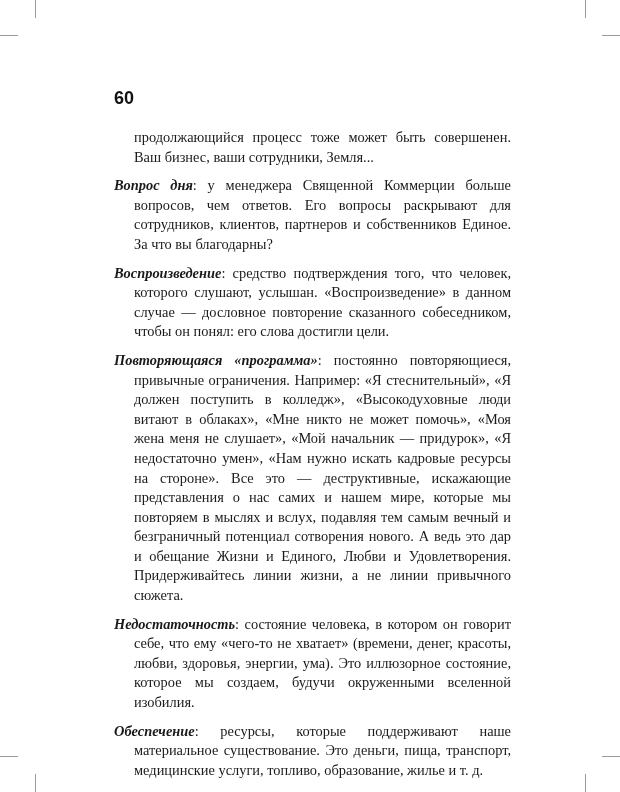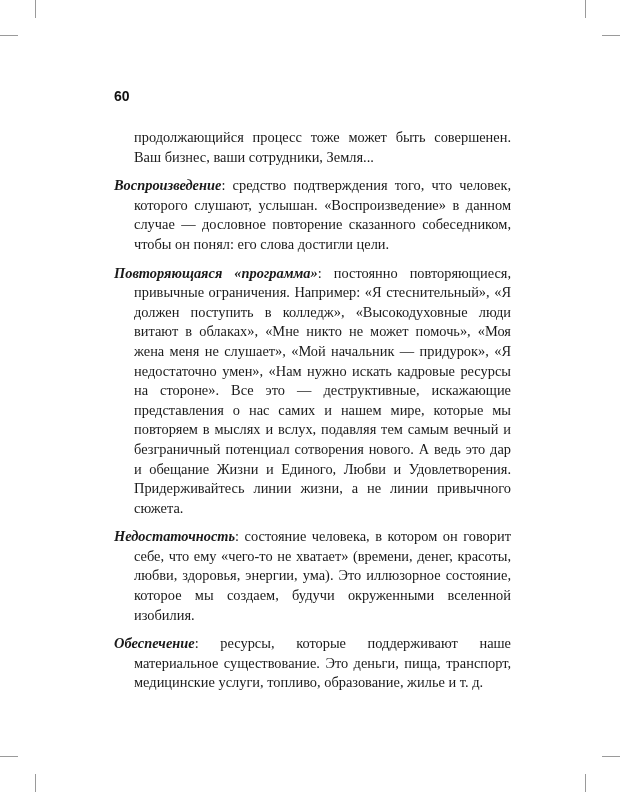--- a/index.html
+++ b/index.html
@@ -7,21 +7,21 @@
       width: 620px; height: 792px; background: #ffffff; position: relative; overflow: hidden;
       color: #1a1a1a;
     }
     .crop { position: absolute; background: #9a9a9a; }
     .crop.v { width: 1px; height: 18px; }
     .crop.h { height: 1px; width: 18px; }
     .header {
       position: absolute; top: 88px; left: 114px; width: 397px; height: 20px;
       font-family: "Liberation Sans", sans-serif;
     }
-    .page-num { position: absolute; left: 0; top: 0; font-weight: bold; font-size: 14px; color: #111; }
+    .page-num { position: absolute; left: 0; top: 0; font-weight: bold; font-size: 18px; color: #111; }
     .running-head { position: absolute; right: 0; top: 2px; font-size: 13px; color: #222; }
     .content {
       position: absolute; top: 128px; left: 114px; width: 397px;
       font-family: "Liberation Serif", serif; font-size: 14.4px; line-height: 19.6px;
       text-align: justify; color: #1a1a1a;
     }
     .para { margin: 0 0 9px 0; padding-left: 20px; text-indent: -20px; }
     .para.cont { text-indent: 0; }
     .term { font-weight: bold; font-style: italic; }
   </style>
@@ -39,20 +39,23 @@
 
 <div class="header">
   <span class="page-num">60</span>
 </div>
 
 <div class="content">
   <p class="para cont">
     <span>продолжающийся процесс тоже может быть совершенен. Ваш бизнес, ваши сотрудники, Земля...</span>
   </p>
   <p class="para">
+    <span class="term">Вопрос дня</span><span>: у менеджера Священной Коммерции больше вопросов, чем ответов. Его вопросы раскрывают для сотрудников, клиентов, партнеров и собственников Единое. За что вы благодарны?</span>
+  </p>
+  <p class="para">
     <span class="term">Воспроизведение</span><span>: средство подтверждения того, что человек, которого слушают, услышан. «Воспроизведение» в данном случае — дословное повторение сказанного собеседником, чтобы он понял: его слова достигли цели.</span>
   </p>
   <p class="para">
     <span class="term">Повторяющаяся «программа»</span><span>: постоянно повторяющиеся, привычные ограничения. Например: «Я стеснительный», «Я должен поступить в колледж», «Высокодуховные люди витают в облаках», «Мне никто не может помочь», «Моя жена меня не слушает», «Мой начальник — придурок», «Я недостаточно умен», «Нам нужно искать кадровые ресурсы на стороне». Все это — деструктивные, искажающие представления о нас самих и нашем мире, которые мы повторяем в мыслях и вслух, подавляя тем самым вечный и безграничный потенциал сотворения нового. А ведь это дар и обещание Жизни и Единого, Любви и Удовлетворения. Придерживайтесь линии жизни, а не линии привычного сюжета.</span>
   </p>
   <p class="para">
     <span class="term">Недостаточность</span><span>: состояние человека, в котором он говорит себе, что ему «чего-то не хватает» (времени, денег, красоты, любви, здоровья, энергии, ума). Это иллюзорное состояние, которое мы создаем, будучи окруженными вселенной изобилия.</span>
   </p>
   <p class="para">
     <span class="term">Обеспечение</span><span>: ресурсы, которые поддерживают наше материальное существование. Это деньги, пища, транспорт, медицинские услуги, топливо, образование, жилье и т. д.</span>

